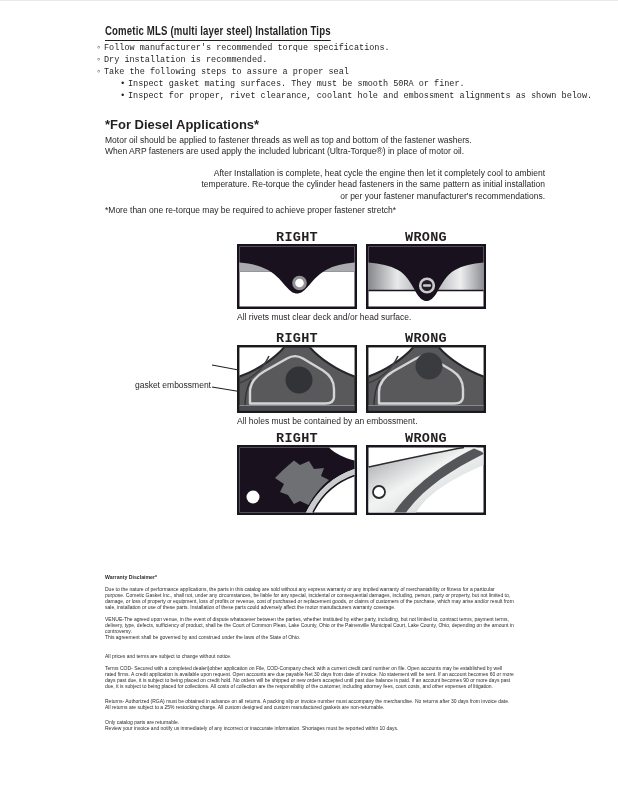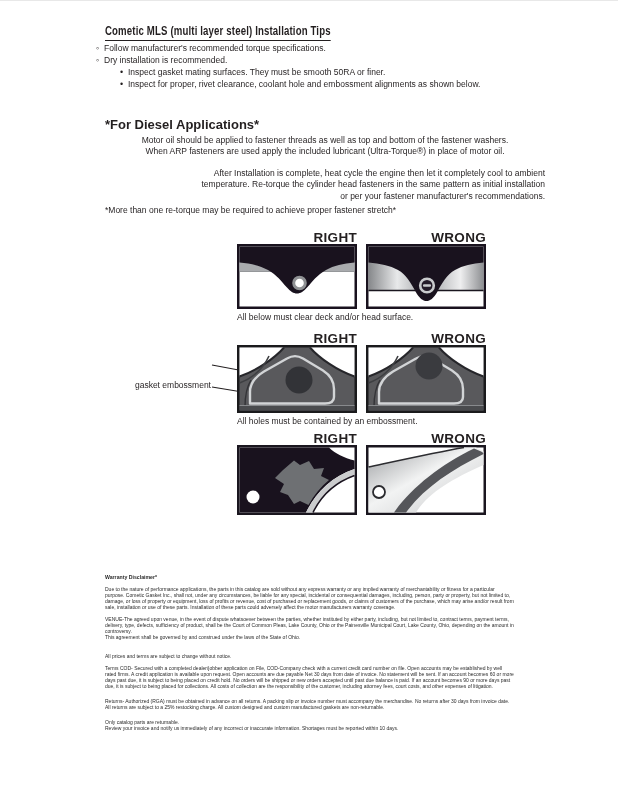--- a/index.html
+++ b/index.html
@@ -10,34 +10,34 @@
   }
   
   .title{
     position:absolute;left:105px;top:22px;font-size:13px;font-weight:bold;
     white-space:nowrap;display:inline-block;transform:scaleX(0.74);
     transform-origin:left top;border-bottom:1.8px solid #231f20;padding-bottom:2px;
     letter-spacing:0.2px;
   }
   
   .tips{position:absolute;left:96px;top:41px;font-size:8.5px;line-height:12px;}
-  .bullet{display:flex;align-items:flex-end;}
+  .bullet{display:flex;align-items:flex-end;font-family:Liberation Mono, monospace;}
   .b-icon{width:8px;flex:0 0 8px;text-align:left;font-size:9px;line-height:12px;}
   .b-icon.open::before{content:"\25E6";}
   .b-icon.solid::before{content:"\2022";}
   .bullet.sub{margin-left:24px;}
   
   .abs{position:absolute;}
   .d-head{left:105px;top:116px;font-size:13px;font-weight:bold;}
   .body-txt{font-size:8.5px;line-height:11.4px;white-space:pre-line;width:440px;}
-  .d-p1{left:105px;top:134px;text-align:center;}
+  .d-p1{left:105px;top:134px;}
   .d-p2{left:105px;top:167px;text-align:right;}
   .d-note{left:105px;top:204px;}
   
-  .dg-h{position:absolute;width:120px;text-align:right;font-size:13.5px;font-weight:bold;letter-spacing:0.3px;}
+  .dg-h{position:absolute;width:120px;text-align:center;font-size:13.5px;font-weight:bold;letter-spacing:0.3px;font-family:Liberation Mono, monospace;}
   .panel{position:absolute;}
   .caption{position:absolute;left:237px;font-size:8.5px;line-height:10.5px;white-space:pre-line;}
   
   .side-labels{position:absolute;left:100px;width:111px;text-align:right;font-size:8.5px;line-height:9.8px;white-space:pre-line;}
   .lbl-coolant{top:346px;}
   .lbl-emboss{top:380px;}
   .leader{position:absolute;left:211px;top:359px;}
   
   .legal{position:absolute;left:105px;top:573px;width:409px;font-size:5px;line-height:6px;color:#2b2b2b;}
   .legal .lg-h{font-size:5.2px;font-weight:bold;margin:0 0 6px 0;}
@@ -56,20 +56,24 @@
   <div class="title">Cometic MLS (multi layer steel) Installation Tips</div>
 
   <div class="tips">
     <div class="bullet">
       <span class="b-icon open"></span>
       <span>Follow manufacturer's recommended torque specifications.</span>
     </div>
     <div class="bullet">
       <span class="b-icon open"></span>
       <span>Dry installation is recommended.</span>
+    </div>
+    <div class="bullet">
+      <span class="b-icon open"></span>
+      <span>Take the following steps to assure a proper seal</span>
     </div>
     <div class="bullet sub">
       <span class="b-icon solid"></span>
       <span>Inspect gasket mating surfaces. They must be smooth 50RA or finer.</span>
     </div>
     <div class="bullet sub">
       <span class="b-icon solid"></span>
       <span>Inspect for proper, rivet clearance, coolant hole and embossment alignments as shown below.</span>
     </div>
   </div>
@@ -104,21 +108,21 @@
       </linearGradient>
     </defs>
     <rect x="1.25" y="1.25" width="117.5" height="62.5" fill="#ffffff" stroke="#19121e" stroke-width="2.5"></rect>
     <rect x="2.5" y="18" width="115" height="28.5" fill="url(#gw1)"></rect>
     <line x1="2.5" y1="46.5" x2="117.5" y2="46.5" stroke="#1a161f" stroke-width="1.6"></line>
     <path d="M2.5,2.5 H117.5 V18.5 C106,19.5 97,21.5 89,26 C81,30.5 76,39 71.5,47.5 C67.5,54.5 64,57 60.5,57 C57,57 53.5,54.5 49.5,47.5 C45,39 40,30.5 32,26 C24,21.5 14,19.5 2.5,18.5 Z" fill="#19121e"></path>
     <circle cx="61" cy="41.5" r="6.8" fill="#241c29" stroke="#c9cbcd" stroke-width="2.6"></circle>
     <rect x="57" y="40.3" width="8" height="2.4" rx="1" fill="#c9cbcd"></rect>
   </svg>
 
-  <div class="caption" style="top:311px;">All below must clear deck and/or head surface.</div>
+  <div class="caption" style="top:311px;">All rivets must clear deck and/or head surface.</div>
 
   <div class="dg-h" style="left:237px;top:330px;">RIGHT</div>
   <div class="dg-h" style="left:366px;top:330px;">WRONG</div>
 
   <div class="side-labels lbl-emboss abs">gasket embossment</div>
 
   <svg class="leader" width="92" height="40" viewBox="0 0 92 40">
     <line x1="1" y1="5" x2="87" y2="21" stroke="#231f20" stroke-width="1.1"></line>
     <line x1="1" y1="27" x2="50" y2="35" stroke="#231f20" stroke-width="1.1"></line>
   </svg>

